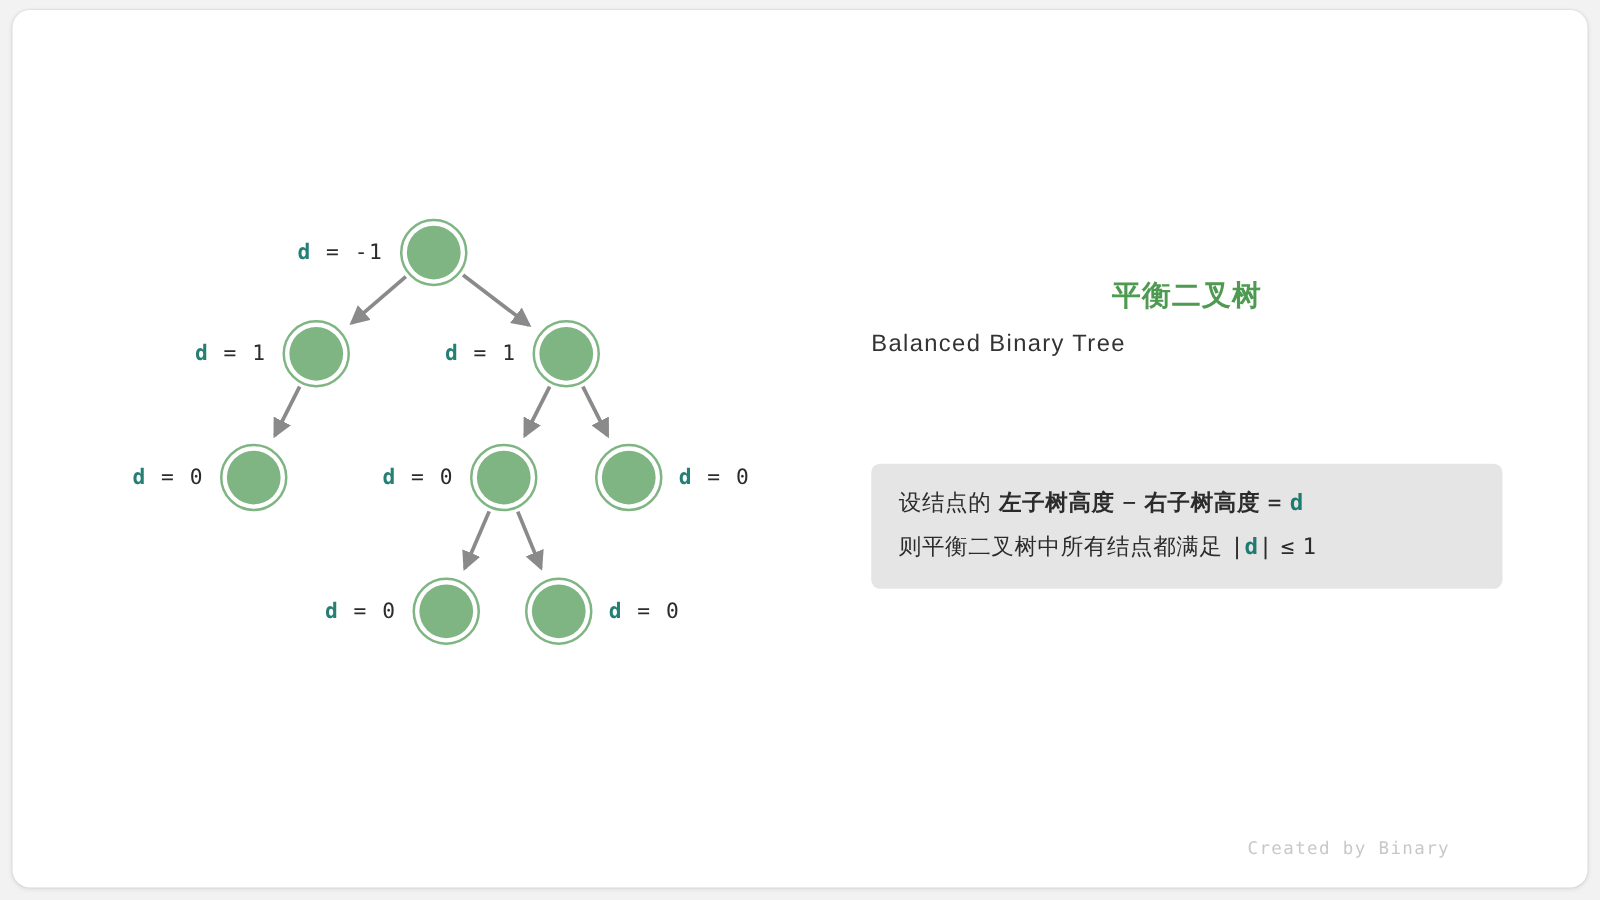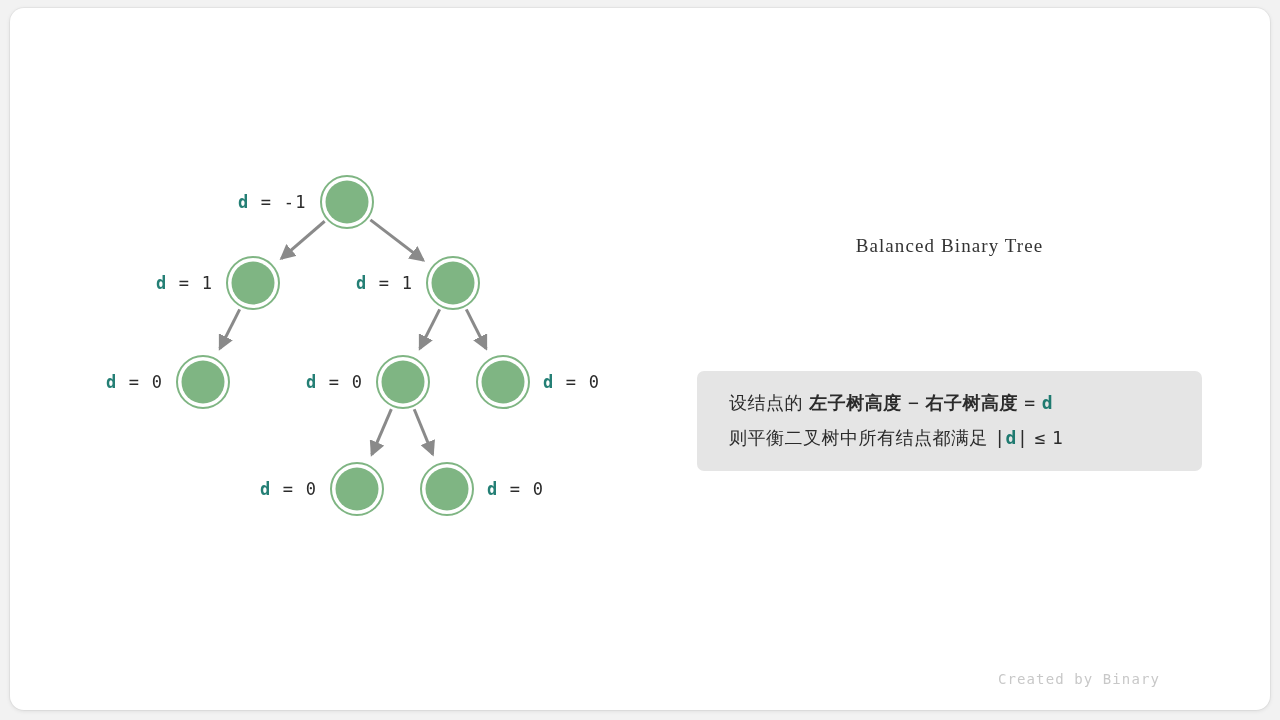--- a/index.html
+++ b/index.html
@@ -68,39 +68,39 @@
   #panel-title {
     text-align: center;
     font-family: "DejaVu Sans", sans-serif;
     font-weight: 700;
     font-size: 23px;
     color: #4e9a51;
     letter-spacing: 1px;
     line-height: 30px;
   }
   #panel-subtitle {
-    text-align: center;
-    font-family: Liberation Serif, serif;
+    text-align: left;
+    font-family: Liberation Sans, sans-serif;
     font-size: 19px;
     color: #333333;
     letter-spacing: 1.1px;
     margin-top: 11px;
     line-height: 26px;
   }
 
   #info-box {
     position: absolute;
     left: 697px;
     top: 371px;
     width: 505px;
     height: 100px;
     background: #e5e5e5;
     border-radius: 7px;
     box-sizing: border-box;
-    padding: 14px 22px 0 32px;
+    padding: 14px 22px 0 22px;
   }
   .info-line {
     font-family: "DejaVu Sans", sans-serif;
     font-size: 18px;
     color: #2b2b2b;
     line-height: 35px;
     white-space: nowrap;
     letter-spacing: 0.5px;
   }
   .info-line .strong { font-weight: 700; }
@@ -189,20 +189,21 @@
       <div class="node-label lbl-left" style="top: 283px; left: 156px;"><span class="dvar">d</span><span> = 1</span></div>
       <div class="node-label lbl-left" style="top: 283px; left: 356px;"><span class="dvar">d</span><span> = 1</span></div>
       <div class="node-label lbl-left" style="top: 382px; left: 106px;"><span class="dvar">d</span><span> = 0</span></div>
       <div class="node-label lbl-left" style="top: 382px; left: 306px;"><span class="dvar">d</span><span> = 0</span></div>
       <div class="node-label lbl-right" style="top: 382px; left: 543px;"><span class="dvar">d</span><span> = 0</span></div>
       <div class="node-label lbl-left" style="top: 489px; left: 260px;"><span class="dvar">d</span><span> = 0</span></div>
       <div class="node-label lbl-right" style="top: 489px; left: 487px;"><span class="dvar">d</span><span> = 0</span></div>
     </div>
 
   <div id="panel">
+    <div id="panel-title">平衡二叉树</div>
     <div id="panel-subtitle">Balanced Binary Tree</div>
   </div>
 
   <div id="info-box">
     <div class="info-line">
       <span>设结点的</span>
       <span class="strong">左子树高度</span>
       <span class="mono">−</span>
       <span class="strong">右子树高度</span>
       <span class="mono">=</span>

